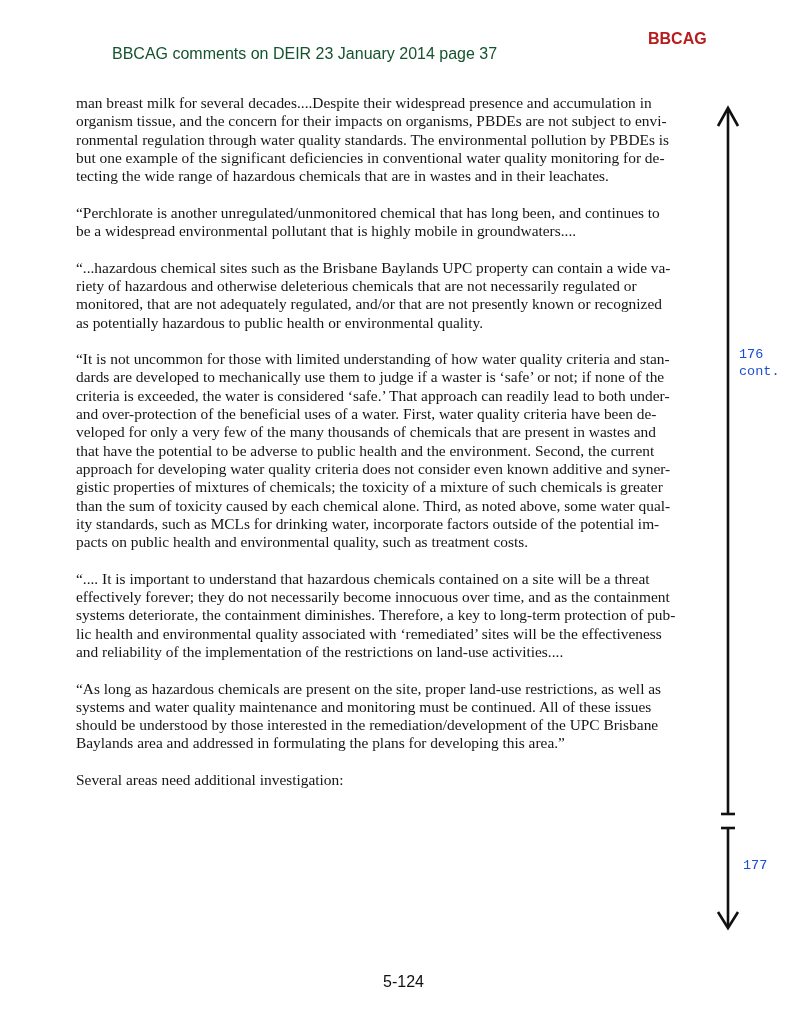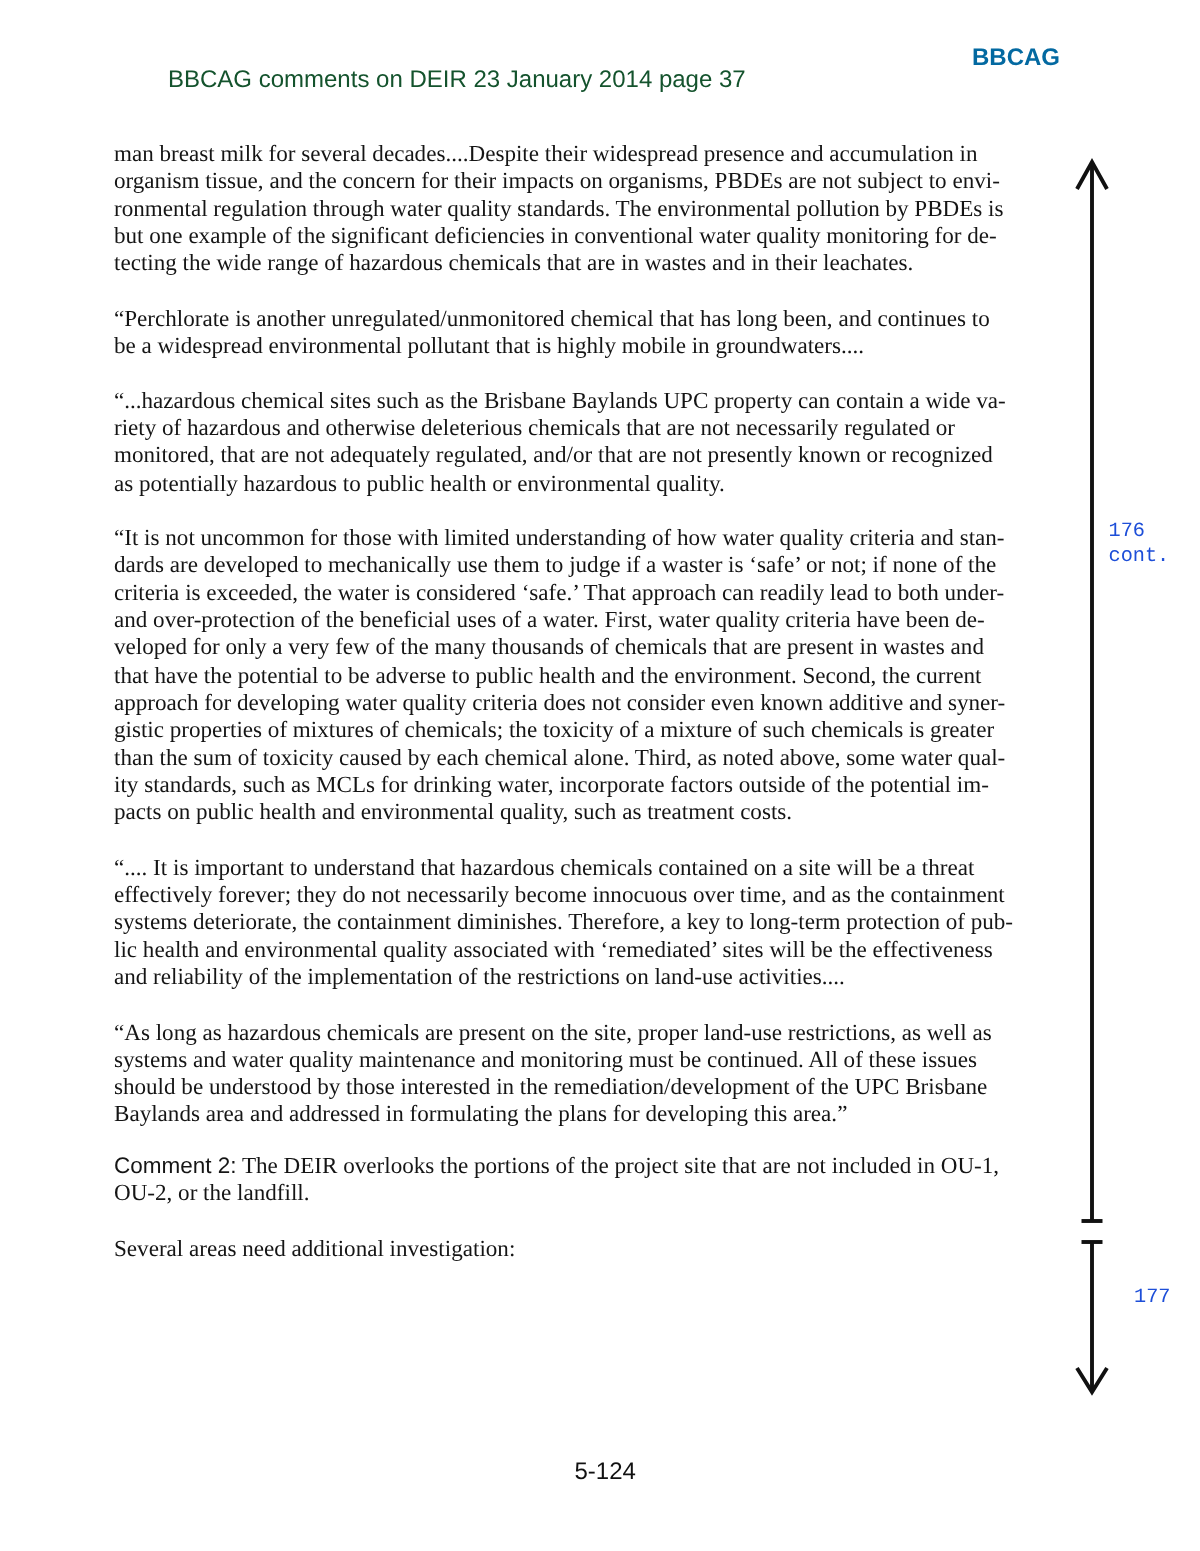--- a/index.html
+++ b/index.html
@@ -7,21 +7,21 @@
       width: 800px; height: 1034px;
       background: #ffffff;
       position: relative;
       overflow: hidden;
       color: #141414;
     }
     .page { position: absolute; left: 0; top: 0; width: 800px; height: 1034px; }
     .hdr-brand {
       position: absolute; left: 648px; top: 30px;
       font-family: "Liberation Sans", sans-serif;
-      font-weight: bold; font-size: 16px; color: #0369a1;
+      font-weight: bold; font-size: 16px; color: #b91c1c;
     }
     .hdr-title {
       position: absolute; left: 112px; top: 45px;
       font-family: "Liberation Sans", sans-serif;
       font-size: 16px; color: #14532d;
     }
     .body-text {
       position: absolute; left: 76px; top: 94px; width: 620px;
       font-family: "Liberation Serif", serif;
       font-size: 15.4px; line-height: 18.3px; color: #151515;
@@ -74,38 +74,36 @@
 pacts on public health and environmental quality, such as treatment costs.</p>
     <p class="para">“.... It is important to understand that hazardous chemicals contained on a site will be a threat
 effectively forever; they do not necessarily become innocuous over time, and as the containment
 systems deteriorate, the containment diminishes. Therefore, a key to long-term protection of pub-
 lic health and environmental quality associated with ‘remediated’ sites will be the effectiveness
 and reliability of the implementation of the restrictions on land-use activities....</p>
     <p class="para">“As long as hazardous chemicals are present on the site, proper land-use restrictions, as well as
 systems and water quality maintenance and monitoring must be continued. All of these issues
 should be understood by those interested in the remediation/development of the UPC Brisbane
 Baylands area and addressed in formulating the plans for developing this area.”</p>
-    <p class="para" style="margin-top:-2px;"><span class="comment-label">Comment 2:</span><span> The DEIR overlooks the portions of the project site that are not included in OU-1,
-OU-2, or the landfill.</span></p>
     <p class="para">Several areas need additional investigation:</p>
   </div>
 
   <svg class="marks" width="800" height="1034">
     <g stroke="#111" stroke-width="2.6" fill="none">
       <line x1="728" y1="110" x2="728" y2="814"></line>
       <polyline points="718,126 728,108 738,126"></polyline>
       <line x1="721" y1="814" x2="735" y2="814"></line>
     </g>
     <g stroke="#111" stroke-width="2.6" fill="none">
       <line x1="721" y1="828" x2="735" y2="828"></line>
       <line x1="728" y1="828" x2="728" y2="926"></line>
       <polyline points="718,912 728,928 738,912"></polyline>
     </g>
   </svg>
 
   <div class="margin-label" style="left:739px; top:346px;">
     <div>176</div>
     <div>cont.</div>
   </div>
-  <div class="margin-label" style="left:743px; top:857px;margin-left:13px;">177</div>
+  <div class="margin-label" style="left:743px; top:857px;">177</div>
 
   <div class="footer">5-124</div>
 </div>
 
 </body></html>

